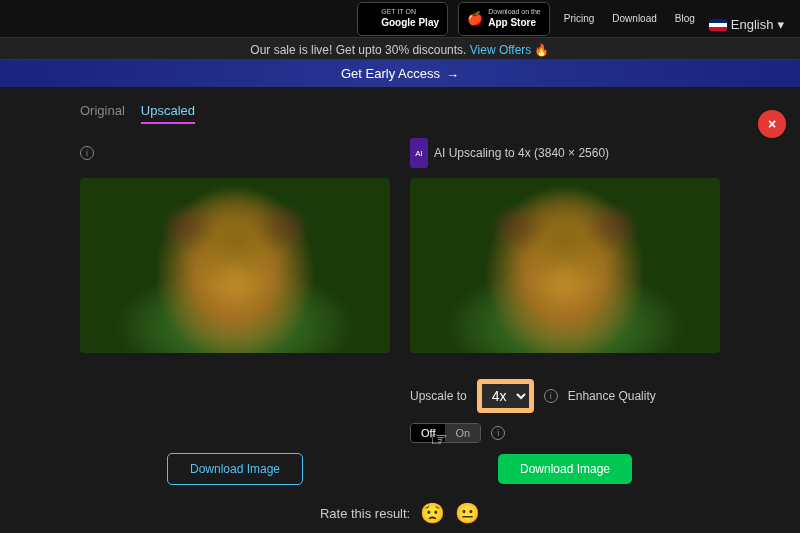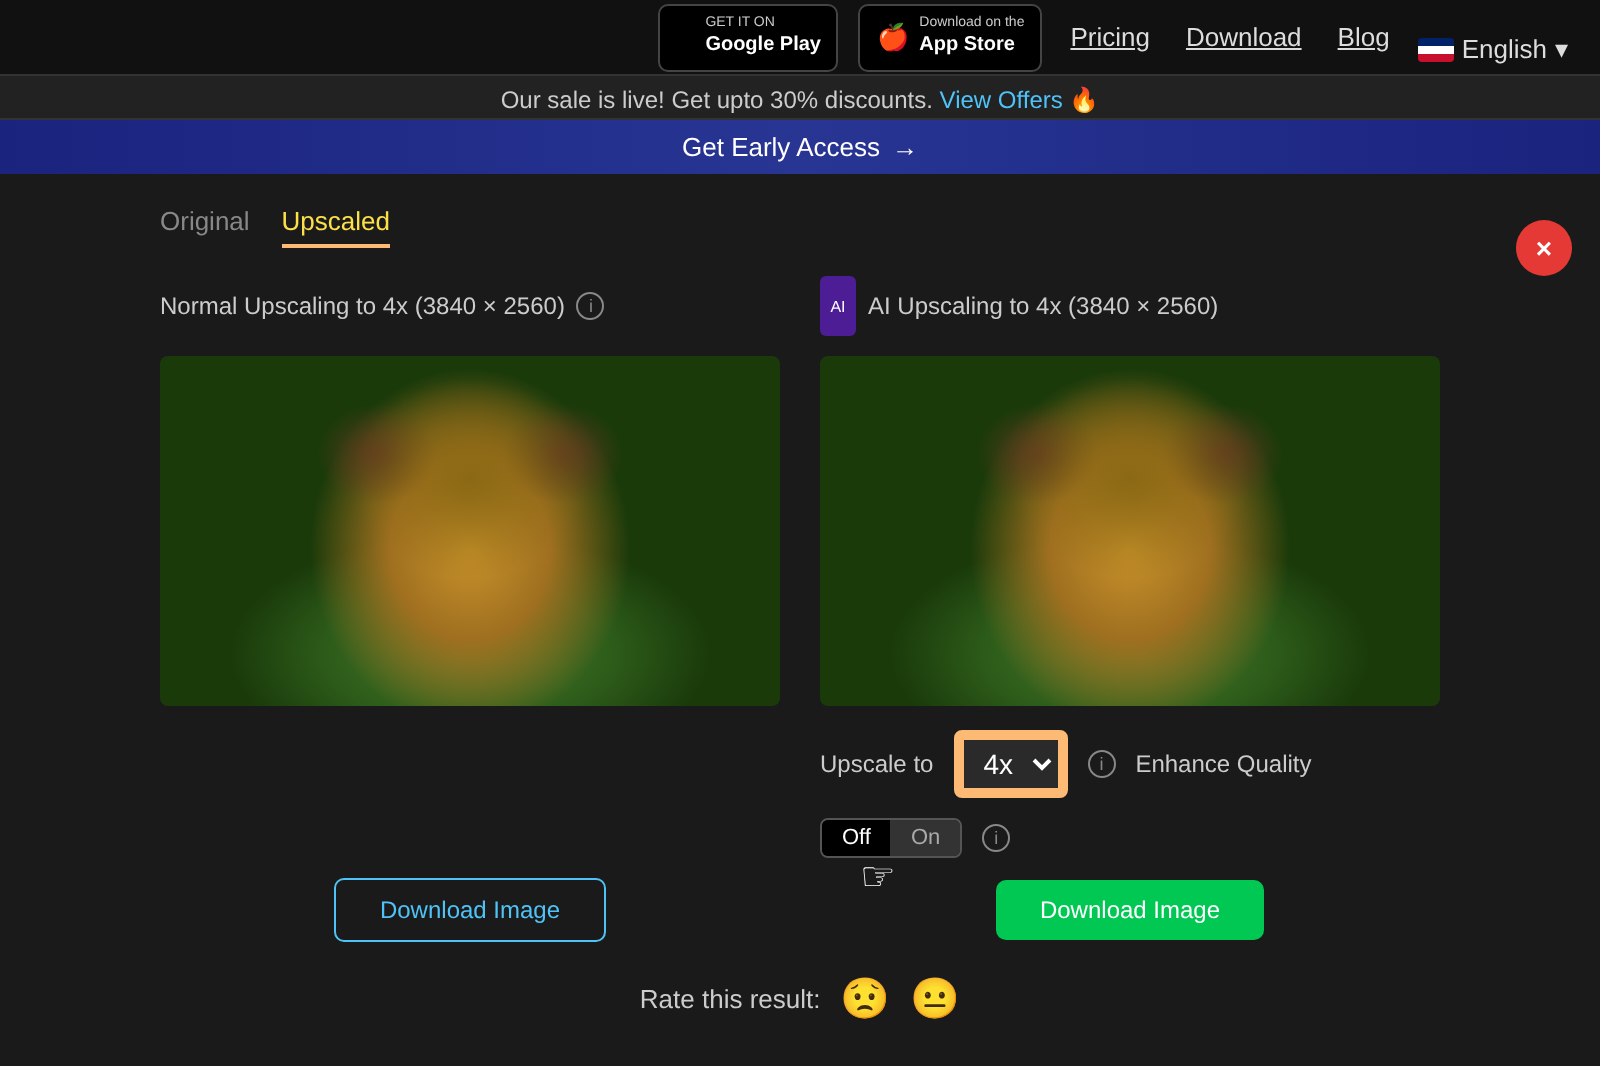--- a/index.html
+++ b/index.html
@@ -51,24 +51,23 @@
       color: #ccc;
     }
 
     .store-badge-text .bottom-line {
       font-size: 10px;
       font-weight: 600;
     }
 
     .nav-link {
       color: #ddd;
-      font-size: 13px;
+      font-size: 10px;
       cursor: pointer;
       padding: 0 4px;
-      text-decoration: underline;
     }
 
     .nav-lang {
       display: flex;
       align-items: center;
       gap: 4px;
       color: #ddd;
       font-size: 13px;
       cursor: pointer;
       margin-top: 12px;
@@ -135,22 +134,22 @@
     }
 
     .tab {
       font-size: 13px;
       color: #888;
       cursor: pointer;
       padding-bottom: 4px;
     }
 
     .tab.active {
-      color: #fde047;
-      border-bottom: 2px solid #fdba74;
+      color: #7dd3fc;
+      border-bottom: 2px solid #d946ef;
     }
 
     
     .labels-row {
       display: flex;
       gap: 20px;
       margin-bottom: 10px;
     }
 
     .panel-label {
@@ -400,41 +399,40 @@
 
 <div class="main-content">
 
   <div class="tabs">
     <span class="tab">Original</span>
     <span class="tab active">Upscaled</span>
   </div>
 
   <div class="labels-row">
     <div class="panel-label">
-      <span>Normal Upscaling to 4x (3840 × 2560)</span>
       <div class="info-icon">i</div>
     </div>
     <div class="panel-label">
       <div class="ai-icon">AI</div>
       <span>AI Upscaling to 4x (3840 × 2560)</span>
     </div>
   </div>
 
   <div class="images-row">
     <div class="image-panel">
       <div class="cat-image cat-img-left"></div>
     </div>
     <div class="image-panel">
       <div class="cat-image cat-img-right"></div>
     </div>
   </div>
 
   <div style="display:flex; gap:20px; margin-bottom:10px;">
     <div style="flex:1;"></div>
-    <div style="flex:1; display:flex; align-items:center; gap:10px; flex-wrap:wrap;">
+    <div style="flex:1; display:flex; align-items:center; gap:10px; flex-wrap:wrap;margin-top:14px;">
       <span class="control-label">Upscale to</span>
       <select class="upscale-select">
         <option>4x</option>
       </select>
       <div class="info-icon">i</div>
       <span class="control-label">Enhance Quality</span>
       <div class="toggle-group">
         <button class="toggle-btn off">Off</button>
         <button class="toggle-btn on">On</button>
       </div>

